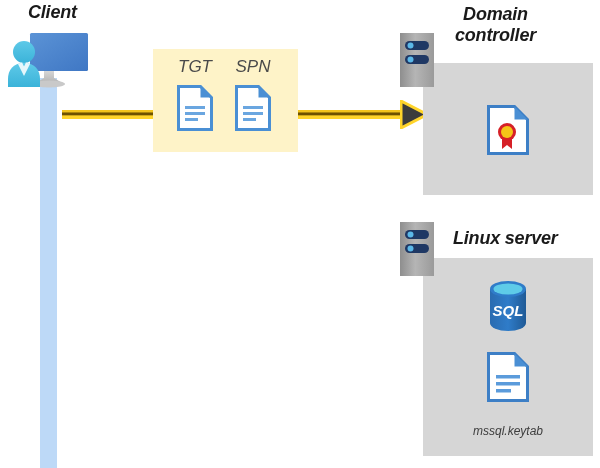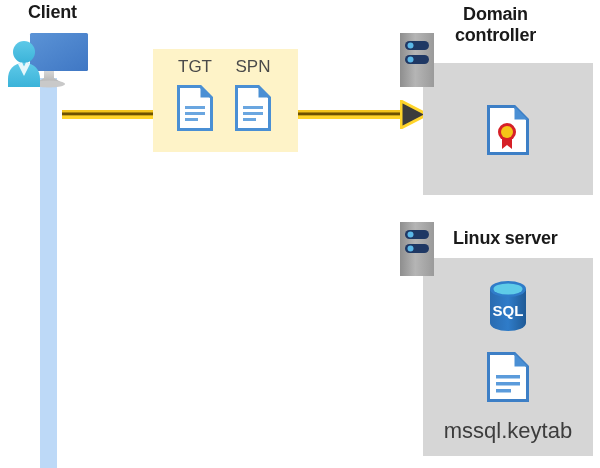--- a/index.html
+++ b/index.html
@@ -12,21 +12,21 @@
   }
   #canvas {
     position: relative;
     width: 600px;
     height: 468px;
     background: #ffffff;
     overflow: hidden;
   }
 
   
-  .abs { position: absolute; }
+  .abs { position: absolute; font-style: italic; }
 
   
   .lifeline {
     left: 40px;
     top: 78px;
     width: 17px;
     height: 390px;
     background: #bdd9f7;
   }
 
@@ -132,21 +132,21 @@
   
   #cert-icon { left: 487px; top: 105px; width: 42px; height: 50px; }
   #sql-icon  { left: 485px; top: 280px; width: 46px; height: 52px; }
   #keytab-icon { left: 487px; top: 352px; width: 42px; height: 50px; }
 
   #keytab-caption {
     left: 423px;
     top: 420px;
     width: 170px;
     text-align: center;
-    font-size: 22px;
+    font-size: 12px;
     color: #3d3d3d;
     line-height: 22px;
   }
 </style>
 </head>
 <body>
 
 <div id="canvas">
 
   <div class="abs lifeline"></div>

